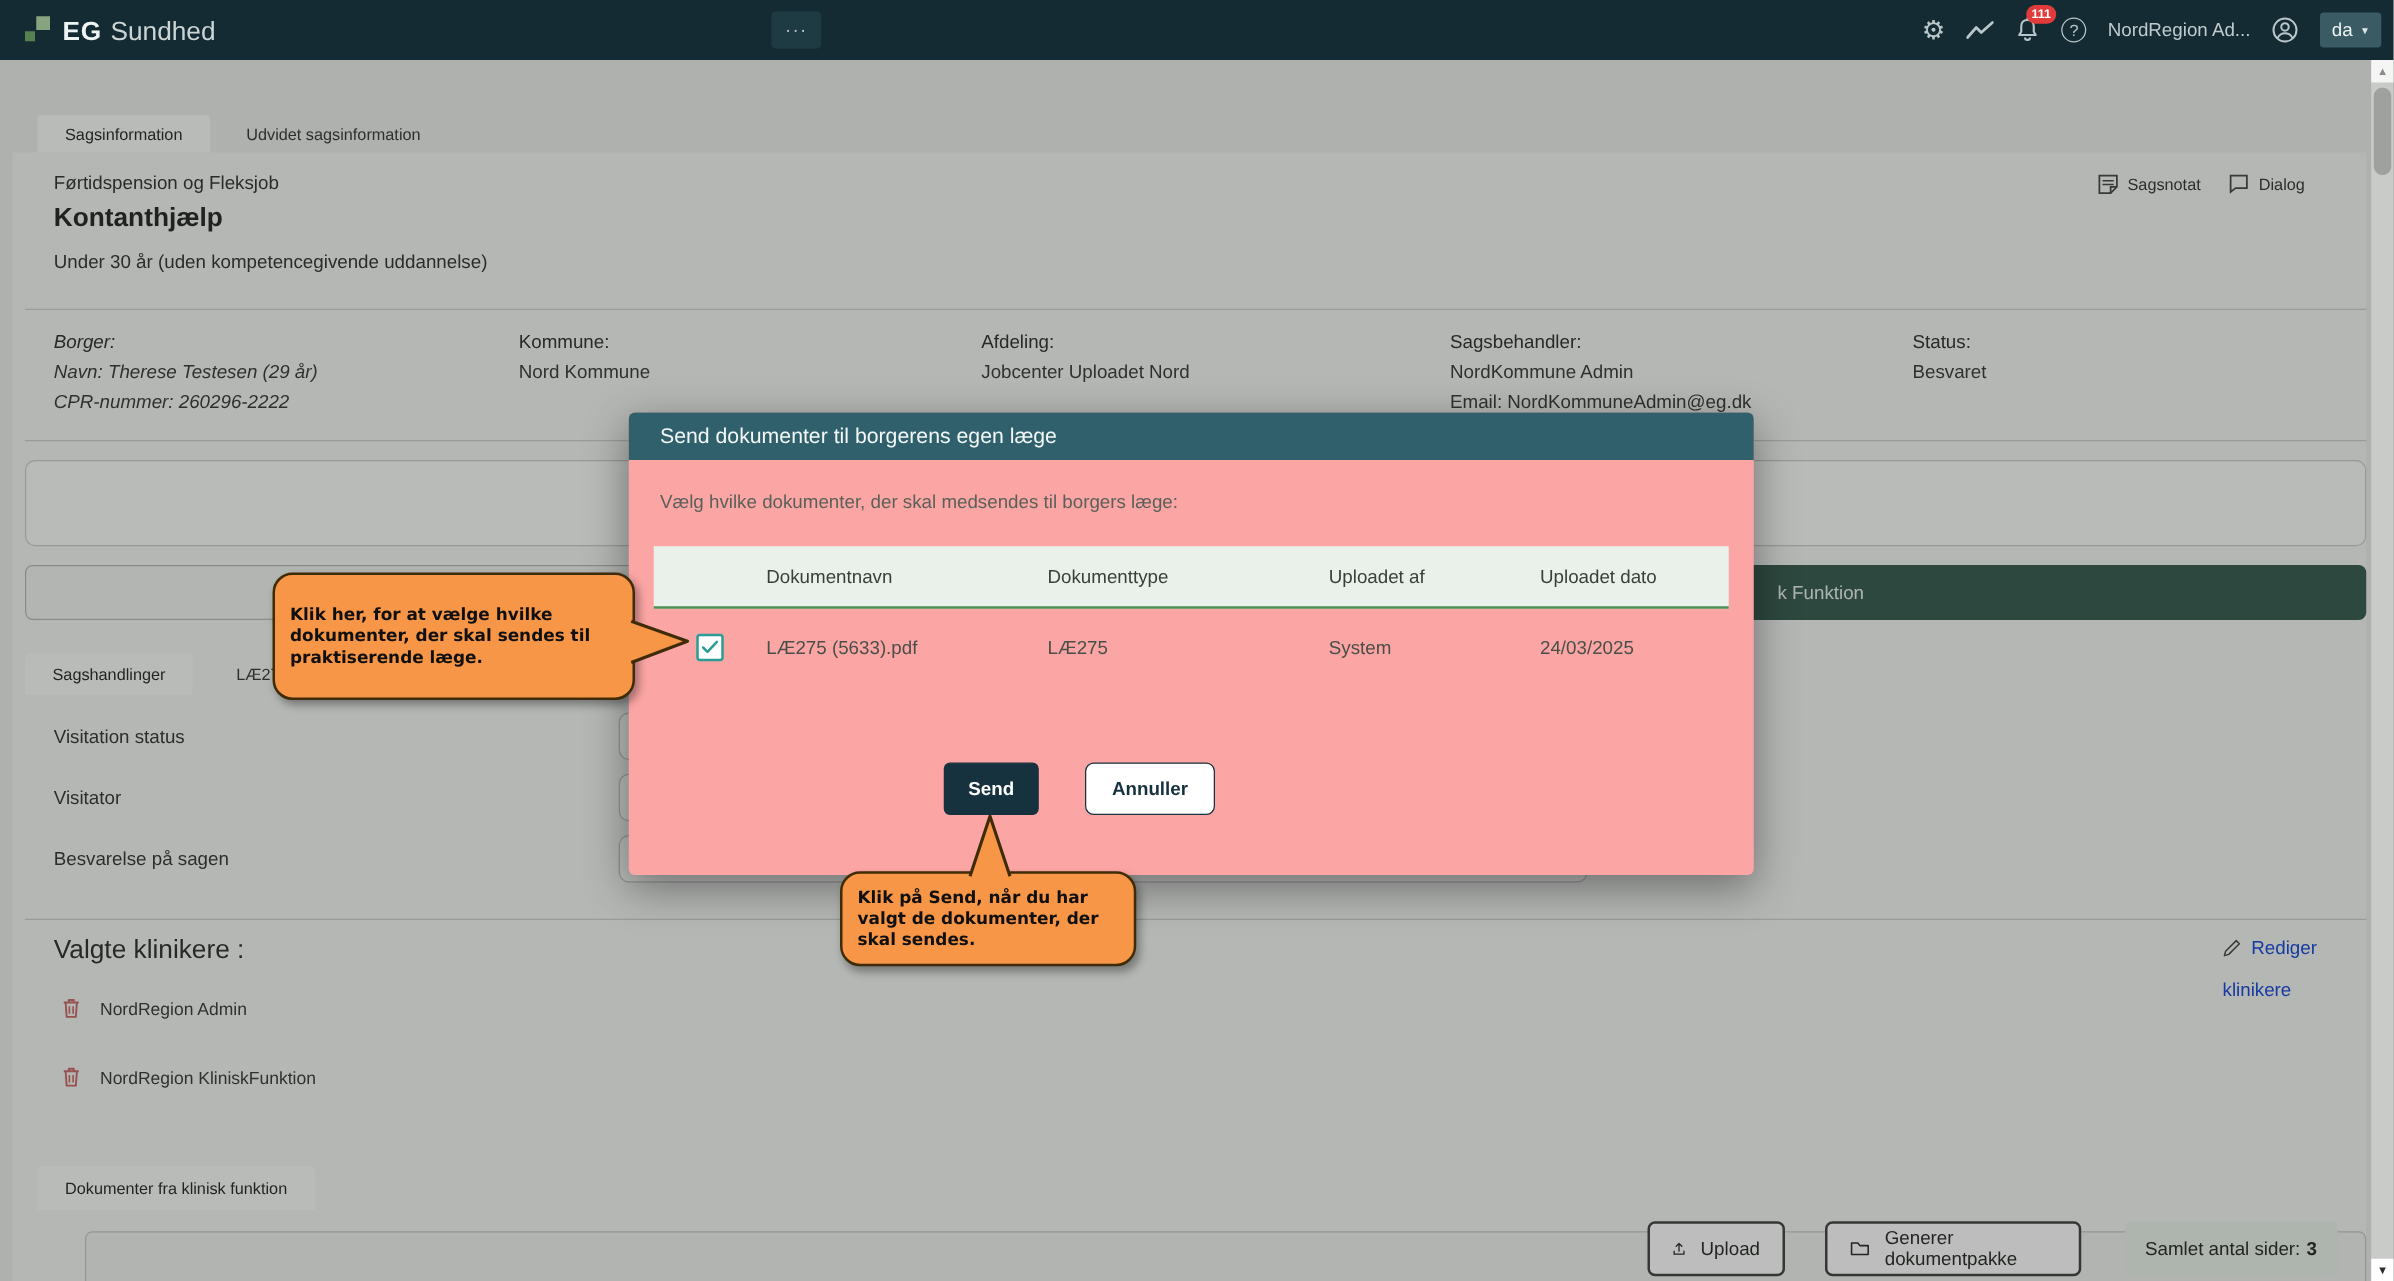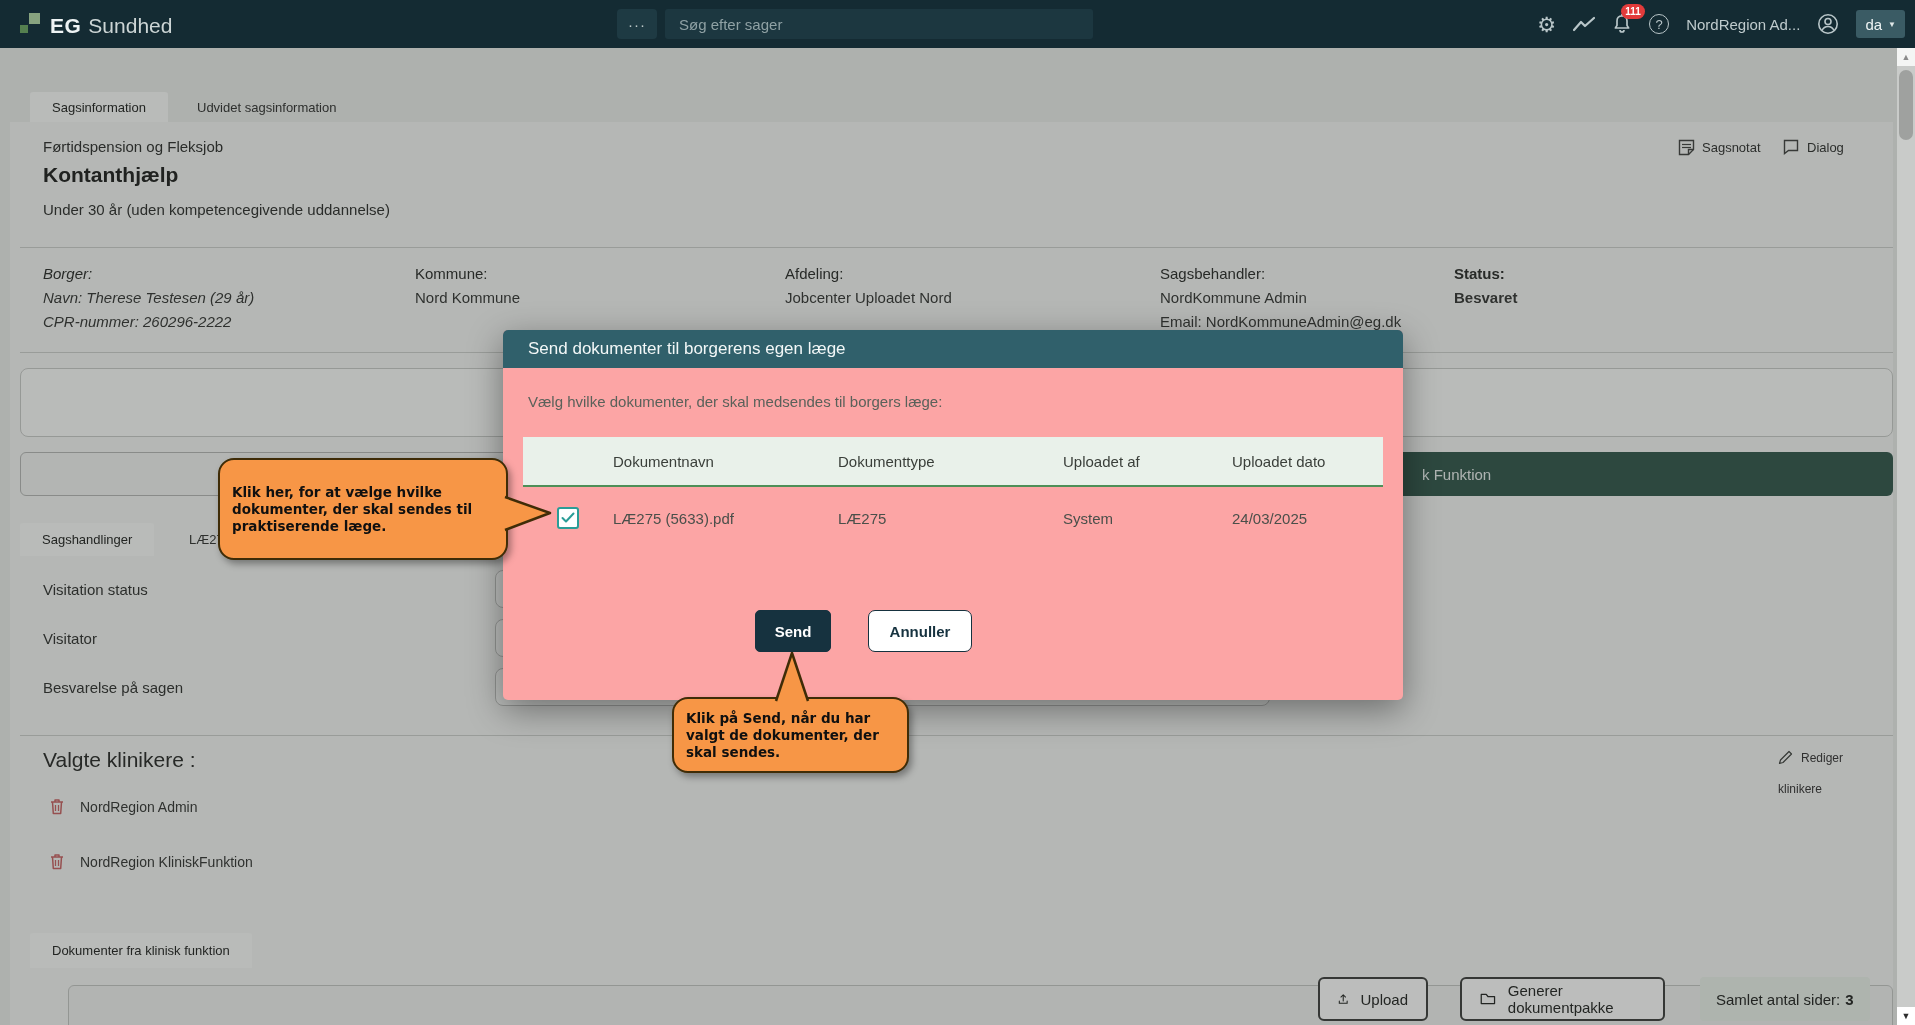--- a/index.html
+++ b/index.html
@@ -41,40 +41,40 @@
   .hdr-action { position:absolute; top:139px; display:flex; align-items:center; gap:7px; font-size:13px; color:#3a3d3a; cursor:pointer; }
   .hdr-action svg { stroke:#4a4d4a; }
   .act-sagsnotat { left:1678px; }
   .act-dialog { left:1782px; }
 
   .hr { position:absolute; left:20px; width:1873px; height:1px; background:#cdd0cd; }
   .hr1 { top:247px; } .hr2 { top:352px; } .hr3 { top:735px; }
 
   .info-col { position:absolute; top:262px; font-size:15px; color:#3f423f; line-height:24px; }
   .info-col .lbl { color:#353835; }
-  .ic1 { left:43px;font-style:italic; } .ic2 { left:415px; } .ic3 { left:785px; } .ic4 { left:1160px; } .ic5 { left:1454px;font-weight:bold; }
+  .ic1 { left:43px;font-style:italic; } .ic2 { left:415px; } .ic3 { left:785px; } .ic4 { left:1160px; } .ic5 { left:1530px; }
 
   .empty-panel { position:absolute; left:20px; top:368px; width:1873px; height:69px; background:#f7faf7; border:1px solid #c9ccc9; border-radius:8px; }
   .btn-gray-wide { position:absolute; left:20px; top:452px; width:928px; height:44px; background:#eff2ef; border:1px solid #b7bab7; border-radius:6px; cursor:pointer; }
   .btn-teal-wide { position:absolute; left:955px; top:452px; width:938px; height:44px; background:#3c6055; border-radius:6px; cursor:pointer; }
   .btn-teal-wide span { position:absolute; left:467px; top:0; height:44px; display:flex; align-items:center; font-size:15px; color:#e8efec; }
 
   .tab-sagshandlinger { left:20px; top:523px; height:33px; }
   .tab-lae { left:175px; top:523px; height:33px; padding:0 14px; }
 
   .form-label { position:absolute; left:43px; font-size:15px; color:#3b3e3b; }
   .fl1 { top:581px; } .fl2 { top:630px; } .fl3 { top:679px; }
   .form-input { position:absolute; left:495px; width:775px; height:38px; background:#fafcfa; border:1px solid #c2c5c2; border-radius:8px; }
   .fi1 { top:570px; } .fi2 { top:619px; } .fi3 { top:668px; }
 
   .klin-head { position:absolute; left:43px; top:748px; font-size:21px; color:#343734; }
   .klin-item { position:absolute; left:50px; display:flex; align-items:center; gap:16px; font-size:14px; color:#3f423f; }
   .ki1 { top:798px; } .ki2 { top:853px; }
   .trash { width:14px; height:17px; }
-  .rediger { position:absolute; left:1778px; top:750px; width:90px; font-size:12px; color:#404040; cursor:pointer; }
+  .rediger { position:absolute; left:1778px; top:750px; width:90px; font-size:15px; color:#1d4ed8; cursor:pointer; }
   .rediger .line1 { display:flex; align-items:center; gap:8px; }
   .rediger .line2 { margin-top:17px; }
 
   .tab-doks { left:30px; top:933px; height:35px; background:#f7faf7; color:#2e312e; }
   .bottom-panel { position:absolute; left:68px; top:985px; width:1825px; height:60px; background:#eef1ee; border:1px solid #c5c8c5; border-radius:6px; }
   .bottom-btn { position:absolute; top:977px; height:44px; background:#fbfdfb; border:2px solid #474a47; border-radius:6px; display:flex; align-items:center; gap:12px; font-size:15px; color:#2f322f; padding:0 18px; cursor:pointer; }
   .btn-upload { left:1318px; width:110px; }
   .btn-generer { left:1460px; width:205px; }
   .pages-badge { position:absolute; left:1700px; top:977px; height:44px; background:#e8f0e8; border-radius:4px; display:flex; align-items:center; font-size:15px; color:#2f322f; padding:0 16px; gap:5px; }
   .pages-badge b { font-weight:bold; }
@@ -122,21 +122,20 @@
       <span class="brand-mark">
           <span class="sq1"></span>
           <span class="sq2"></span>
         </span>
       <span class="brand-eg">EG</span>
       <span class="brand-prod">Sundhed</span>
     </div>
     <div class="nav-dots">
         <span>···</span>
       </div>
-    <input class="nav-search" placeholder="Søg efter sager" style="">
     <div class="nav-right">
       <span class="nav-icon">
           <span class="gear-glyph">⚙</span>
         </span>
       <span class="nav-icon">
         <svg width="22" height="16" viewBox="0 0 22 16" fill="none">
             <polyline points="1,14 8,6 12,10 21,2" stroke="#b9c6c9" stroke-width="2.2" stroke-linecap="round" stroke-linejoin="round"></polyline>
           </svg>
       </span>
       <span class="nav-icon">

